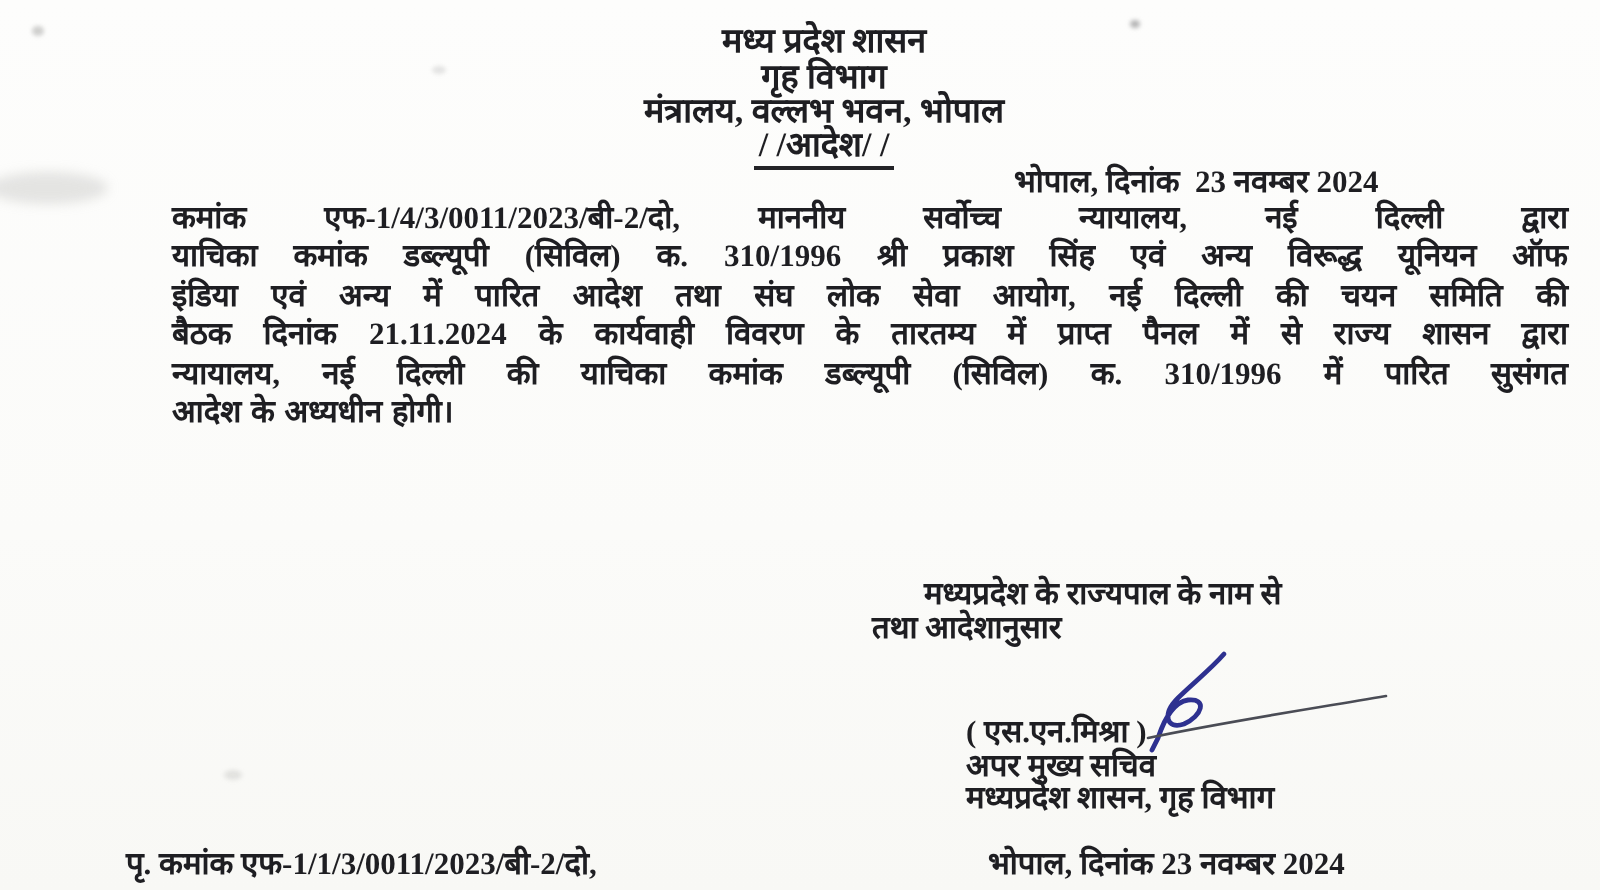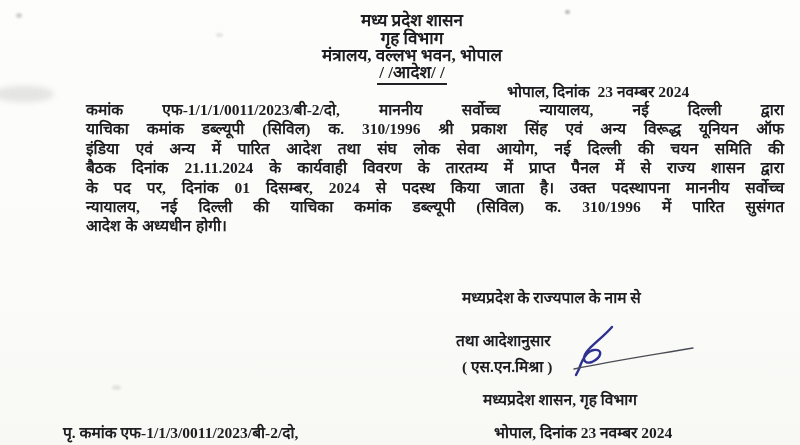--- a/index.html
+++ b/index.html
@@ -25,22 +25,22 @@
   .body-block{top:100px;left:86px;width:698px;}
   .body-line{
     font-size:15.5px;line-height:19.4px;height:19.4px;
     text-align:justify;text-align-last:justify;
     white-space:normal;word-spacing:1px;
   }
   .body-line.last{text-align:left;text-align-last:left;}
   
   .sig-center{text-align:left;font-size:15.5px;line-height:16px;white-space:pre;}
   .gov1{top:290px;left:462px;width:260px;}
-  .gov2{top:307px;left:456px;width:260px;margin-top:26px;}
-  .sname{top:359px;left:462px;width:220px;}
+  .gov2{top:307px;left:436px;width:260px;}
+  .sname{top:359px;left:483px;width:220px;}
   .stitle{top:376px;left:483px;width:220px;}
   .sdept{top:392px;left:483px;width:220px;}
   .sig-svg{top:0;left:0;pointer-events:none;}
   
   .foot-ref{top:425px;left:63px;font-size:15.5px;line-height:16px;white-space:pre;}
   .foot-date{top:425px;left:494px;font-size:15.5px;line-height:16px;white-space:pre;}
   
   .speck{border-radius:50%;filter:blur(1px);}
   .speck-a{top:13px;left:16px;width:6px;height:5px;background:rgba(150,150,148,.45);}
   .speck-b{top:33px;left:216px;width:7px;height:4px;background:rgba(170,170,168,.30);}
@@ -63,36 +63,36 @@
 
   <div class="abs hdr-line hdr1">मध्य प्रदेश शासन</div>
   <div class="abs hdr-line hdr2">गृह विभाग</div>
   <div class="abs hdr-line hdr3">मंत्रालय, वल्लभ भवन, भोपाल</div>
   <div class="abs order-wrap">
     <span class="order-title">/ /आदेश/ /</span>
   </div>
   <div class="abs hdr-date">भोपाल, दिनांक  23 नवम्बर 2024</div>
 
   <div class="abs body-block">
-    <div class="body-line">कमांक एफ-1/1/1/0011/2023/बी-2/दो, माननीय सर्वोच्च न्यायालय, नई दिल्ली द्वारा</div>
+    <div class="body-line">कमांक एफ-1/4/3/0011/2023/बी-2/दो, माननीय सर्वोच्च न्यायालय, नई दिल्ली द्वारा</div>
     <div class="body-line">याचिका कमांक डब्ल्यूपी (सिविल) क. 310/1996 श्री प्रकाश सिंह एवं अन्य विरूद्ध यूनियन ऑफ</div>
     <div class="body-line">इंडिया एवं अन्य में पारित आदेश तथा संघ लोक सेवा आयोग, नई दिल्ली की चयन समिति की</div>
     <div class="body-line">बैठक दिनांक 21.11.2024 के कार्यवाही विवरण के तारतम्य में प्राप्त पैनल में से राज्य शासन द्वारा</div>
-    <div class="body-line">के पद पर, दिनांक 01 दिसम्बर, 2024 से पदस्थ किया जाता है। उक्त पदस्थापना माननीय सर्वोच्च</div>
     <div class="body-line">न्यायालय, नई दिल्ली की याचिका कमांक डब्ल्यूपी (सिविल) क. 310/1996 में पारित सुसंगत</div>
     <div class="body-line last">आदेश के अध्यधीन होगी।</div>
   </div>
 
   <div class="abs sig-center gov1">मध्यप्रदेश के राज्यपाल के नाम से</div>
   <div class="abs sig-center gov2">तथा आदेशानुसार</div>
 
   <svg class="abs sig-svg" width="800" height="445" viewBox="0 0 800 445" xmlns="http://www.w3.org/2000/svg">
     <path d="M 612 327 C 605 335 596 342 589 349 C 581 357 583 365 592 362 C 601 358 604 349 594 350 C 587 351 582 360 579 369 L 576 375" fill="none" stroke-width="2.4" stroke-linecap="round" stroke="#2e3190"></path>
     <path d="M 574 369 C 612 361 652 355 693 348" fill="none" stroke-width="1.3" stroke-linecap="round" stroke="#4a4c55"></path>
   </svg>
 
   <div class="abs sig-center sname">( एस.एन.मिश्रा )</div>
+  <div class="abs sig-center stitle">अपर मुख्य सचिव</div>
   <div class="abs sig-center sdept">मध्यप्रदेश शासन, गृह विभाग</div>
 
   <div class="abs foot-ref">पृ. कमांक एफ-1/1/3/0011/2023/बी-2/दो,</div>
   <div class="abs foot-date">भोपाल, दिनांक 23 नवम्बर 2024</div>
 
 </div>
 
 </body></html>

